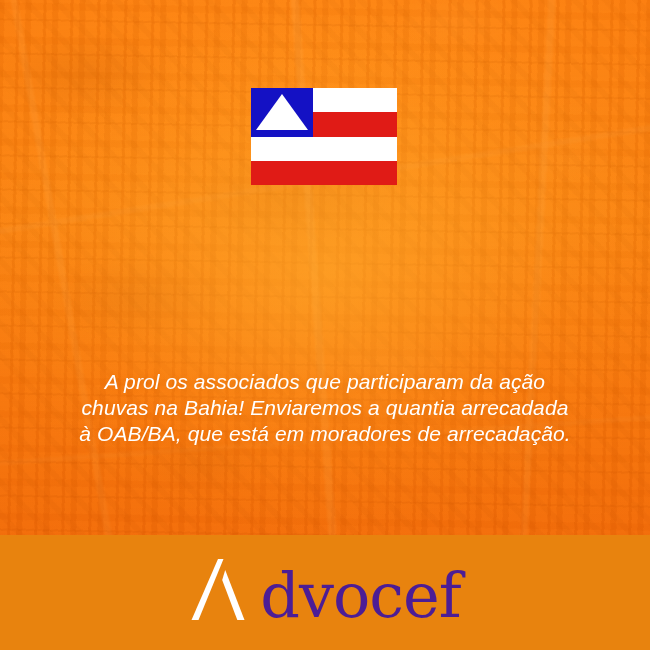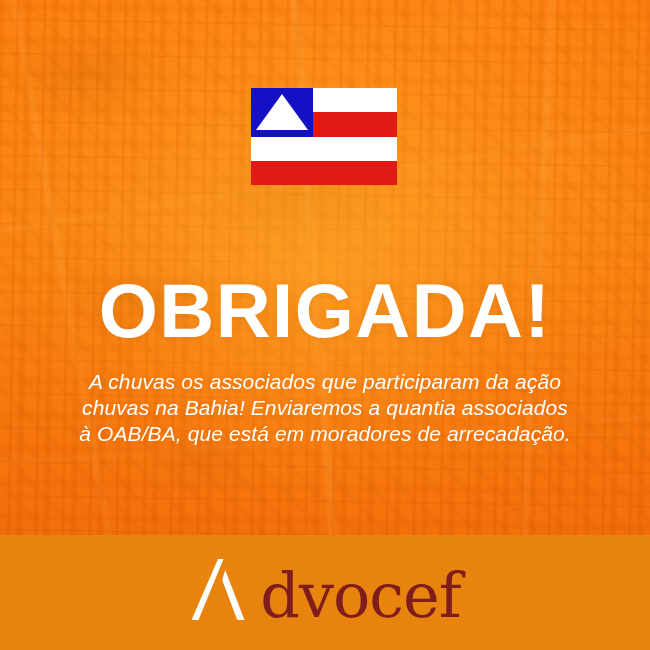--- a/index.html
+++ b/index.html
@@ -210,21 +210,21 @@
     display: flex;
     align-items: flex-end;
     justify-content: center;
     gap: 0px;
     transform: translateY(-3px);
   }
 
   .brand-mark { display: block; }
 
   .brand-word {
-    color: #7f1d1d;
+    color: #4c1d95;
     font-family: "DejaVu Serif", serif;
     font-size: 62px;
     font-weight: 400;
     line-height: .86;
     letter-spacing: -1px;
     margin-left: 1px;
   }
 </style>
 </head>
 <body>
@@ -245,25 +245,24 @@
       <div class="stripe s1"></div>
       <div class="stripe s2"></div>
       <div class="stripe s3"></div>
       <div class="stripe s4"></div>
       <div class="canton">
         <div class="canton-triangle"></div>
       </div>
     </div>
   </div>
 
-  <h1 class="headline">OBRIGADA!</h1>
 
   <p class="body-copy">
-    <span class="line">A chuvas os associados que participaram da ação</span>
-    <span class="line">chuvas na Bahia! Enviaremos a quantia associados</span>
+    <span class="line">A prol os associados que participaram da ação</span>
+    <span class="line">chuvas na Bahia! Enviaremos a quantia arrecadada</span>
     <span class="line">à OAB/BA, que está em moradores de arrecadação.</span>
   </p>
 
   <div class="brand-band">
     <div class="brand-lockup">
       <svg class="brand-mark" width="70" height="66" viewBox="0 0 70 66">
         <path d="M34.5 2 L9.5 63 L2.5 63 L29.0 2 Z" fill="#FFFFFF"></path>
         <path d="M36.2 13 L55.5 63 L48.3 63 L33.2 23 Z" fill="#FFFFFF"></path>
       </svg>
       <span class="brand-word">dvocef</span>

